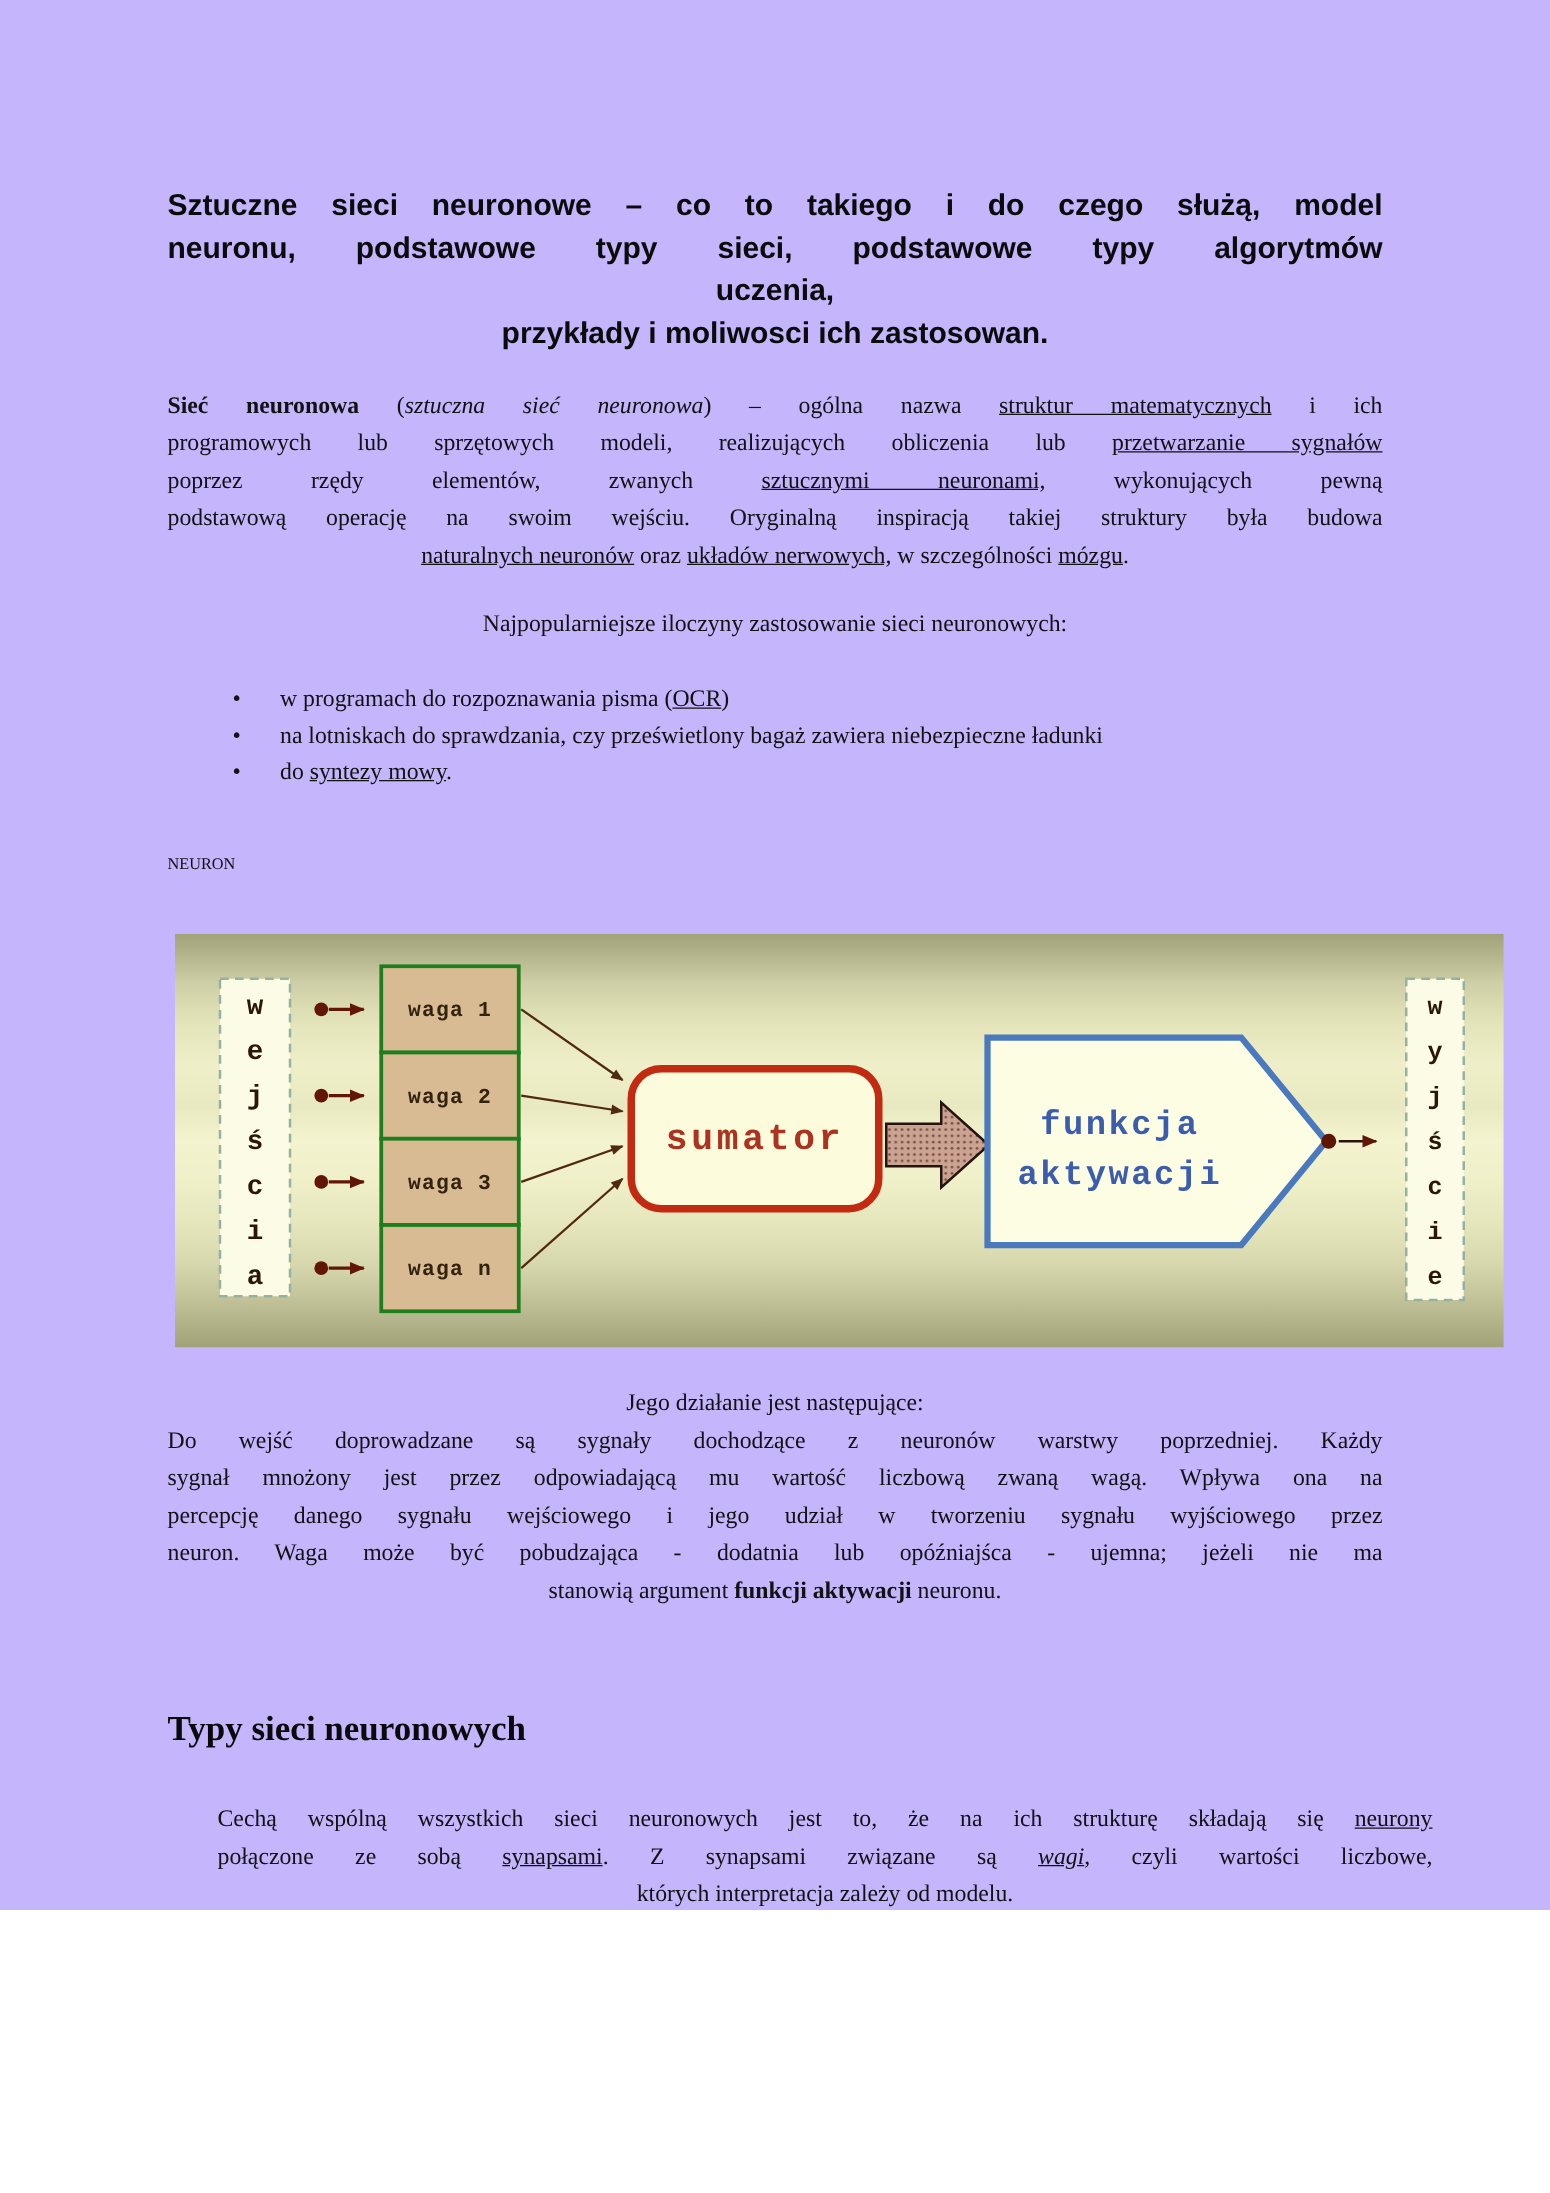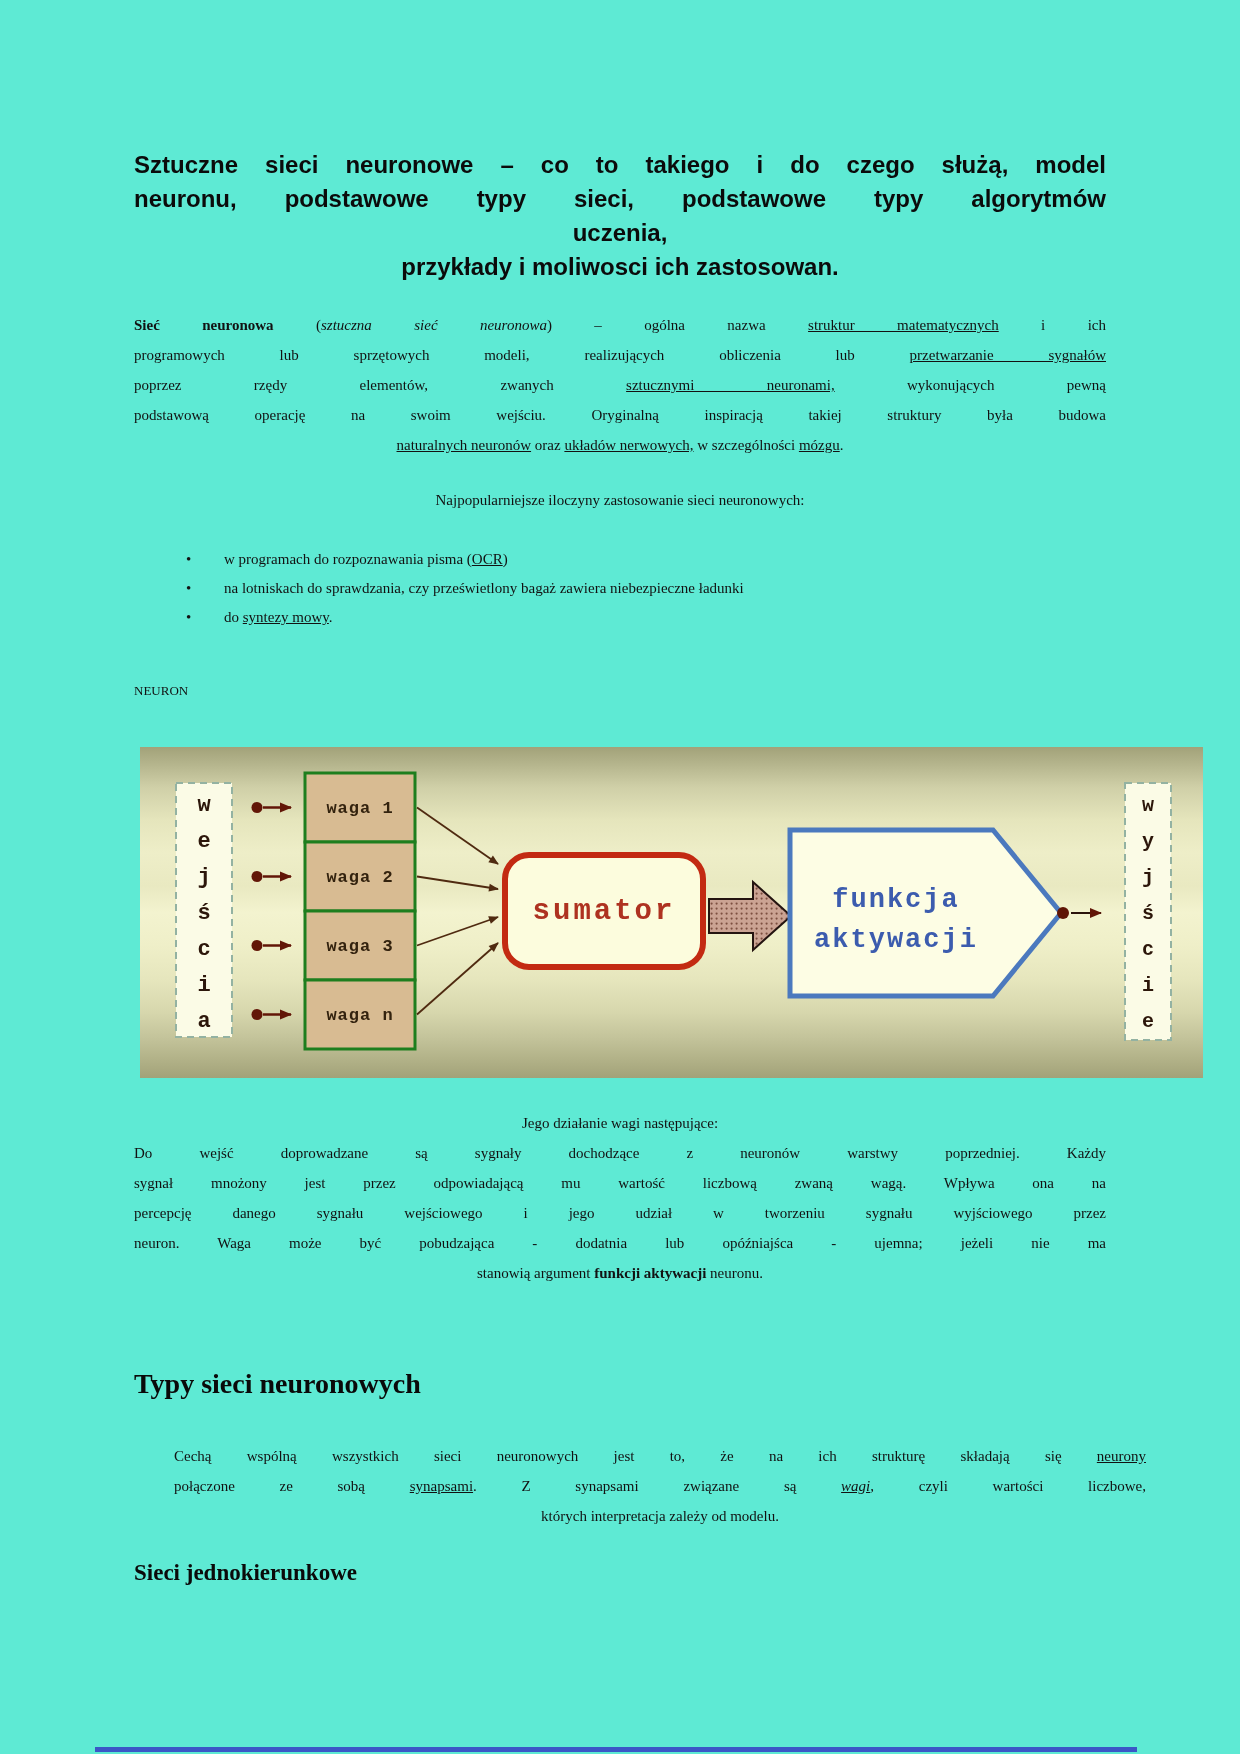--- a/index.html
+++ b/index.html
@@ -1,21 +1,21 @@
 <!DOCTYPE html>
 <html><head>
 <meta charset="utf-8">
 <style>
   html,body { margin:0; padding:0; }
   body { width:1240px; height:1754px; background:#ffffff; }
-  .page { position:relative; width:1240px; height:1754px; background:#5eead4; overflow:hidden; }
+  .page { position:relative; width:1240px; height:1528px; background:#c4b5fd; overflow:hidden; }
   .abs { position:absolute; }
   .sans-title { font-family:"Liberation Sans", sans-serif; font-weight:700; font-size:24px;
                 line-height:34px; color:#0b0b0b; }
-  .serif { font-family:"Liberation Serif", serif; font-size:15px; line-height:30px; color:#121212; }
+  .serif { font-family:"Liberation Serif", serif; font-size:19px; line-height:30px; color:#121212; }
   .jline { text-align:justify; text-align-last:justify; }
   .lline { text-align:center; }
   .b { font-weight:700; }
   .i { font-style:italic; }
   .u { text-decoration:underline; color:inherit; }
   .h-neuron { font-family:"Liberation Serif", serif; font-size:13px; color:#121212; }
   .h-types  { font-family:"Liberation Serif", serif; font-weight:700; font-size:28px; color:#0a0a0a; }
   .h-uni    { font-family:"Liberation Serif", serif; font-weight:700; font-size:23px; color:#0a0a0a; }
   .bullet-row { position:relative; padding-left:90px; }
   .bullet-mark { position:absolute; left:52px; top:0; }
@@ -155,21 +155,21 @@
         <text x="1008" y="136">j</text>
         <text x="1008" y="172">ś</text>
         <text x="1008" y="208">c</text>
         <text x="1008" y="244">i</text>
         <text x="1008" y="280">e</text>
       </g>
     </g>
   </svg>
 
   <div class="abs serif" style="left:134px; top:1108px; width:972px;">
-    <div class="lline">Jego działanie wagi następujące:</div>
+    <div class="lline">Jego działanie jest następujące:</div>
     <div class="jline">Do wejść doprowadzane są sygnały dochodzące z neuronów warstwy poprzedniej. Każdy</div>
     <div class="jline">sygnał mnożony jest przez odpowiadającą mu wartość liczbową zwaną wagą. Wpływa ona na</div>
     <div class="jline">percepcję danego sygnału wejściowego i jego udział w tworzeniu sygnału wyjściowego przez</div>
     <div class="jline">neuron. Waga może być pobudzająca - dodatnia lub opóźniajśca - ujemna; jeżeli nie ma</div>
     <div class="lline"><span>stanowią argument </span><span class="b">funkcji aktywacji</span><span> neuronu.</span></div>
   </div>
 
   <div class="abs h-types" style="left:134px; top:1368px;">Typy sieci neuronowych</div>
 
   <div class="abs serif" style="left:134px; top:1441px; width:972px;margin-left:40px;">

